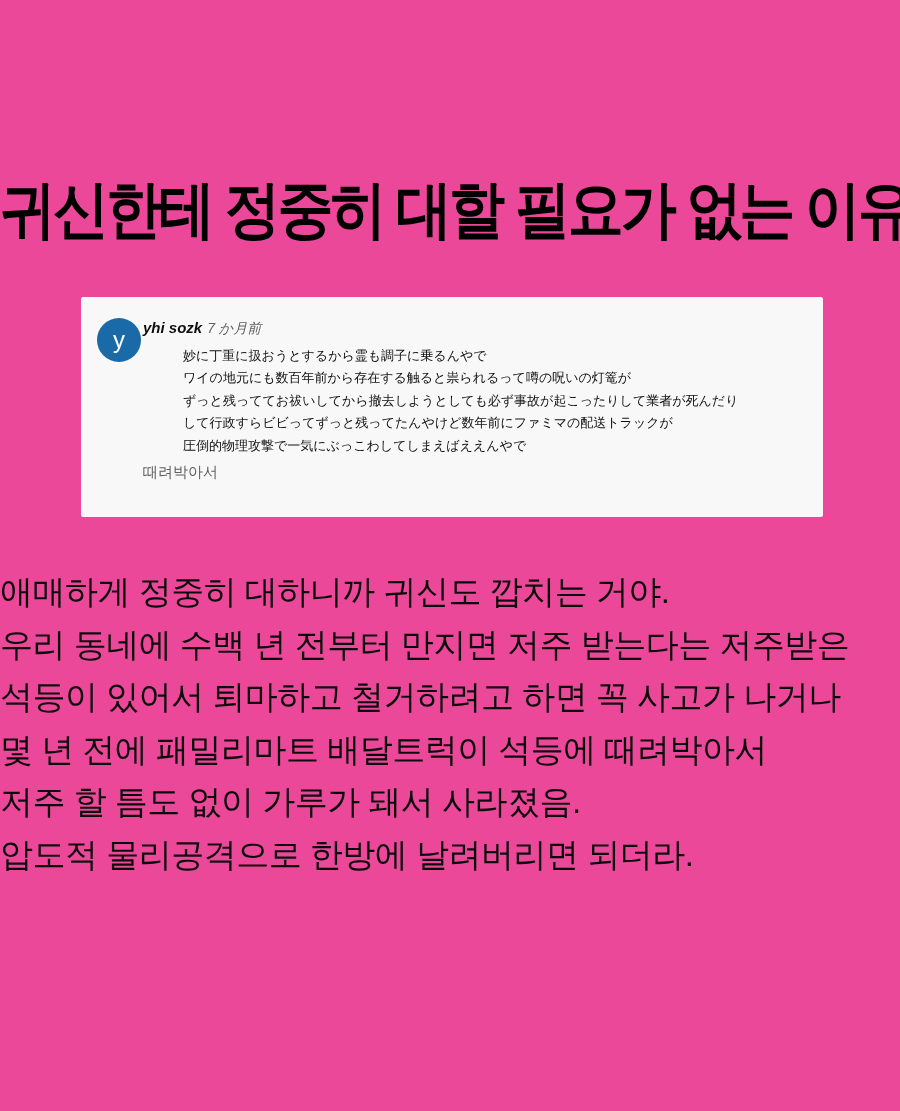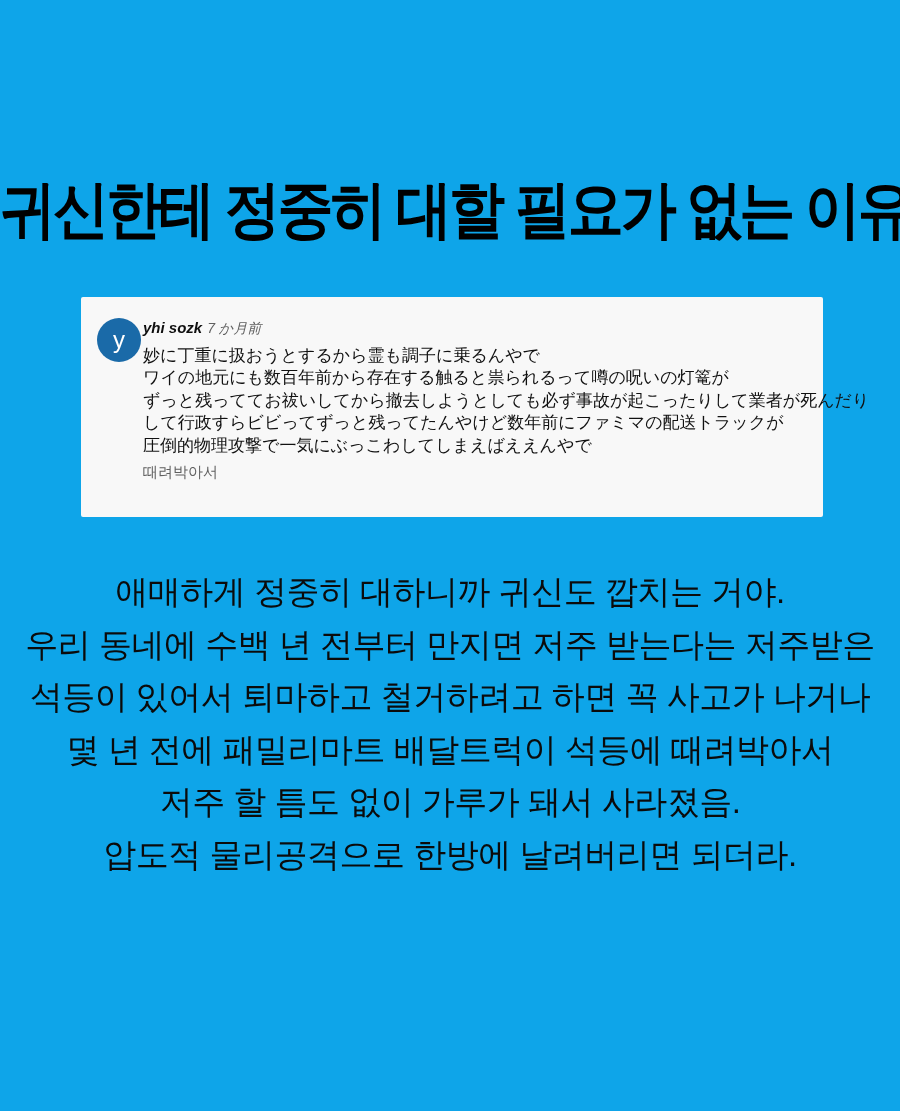--- a/index.html
+++ b/index.html
@@ -7,21 +7,21 @@
     width: 900px;
     height: 1111px;
     background: #ffffff;
     font-family: "Liberation Sans", "DejaVu Sans", sans-serif;
     overflow: hidden;
   }
   .page {
     position: relative;
     width: 900px;
     height: 1111px;
-    background: #0ea5e9;
+    background: #ec4899;
   }
   .main-title {
     position: absolute;
     top: 168px;
     left: 0;
     width: 900px;
     text-align: center;
     font-size: 56px;
     font-weight: 900;
     letter-spacing: -3px;
@@ -73,39 +73,40 @@
     cursor: pointer;
   }
   .comment-timestamp {
     font-weight: normal;
     color: #606060;
     font-size: 14px;
     margin-left: 5px;
     cursor: pointer;
   }
   .comment-line {
-    font-size: 17px;
+    font-size: 13px;
     line-height: 22.4px;
     color: #111111;
     white-space: nowrap;
+    margin-left: 40px;
   }
   .show-less {
     margin-top: 4px;
     font-size: 15px;
     line-height: 22px;
     color: #606060;
     cursor: pointer;
     display: inline-block;
   }
   .translation-block {
     position: absolute;
     top: 566px;
     left: 0;
     width: 900px;
-    text-align: center;
+    text-align: left;
   }
   .translation-line {
     font-size: 33px;
     line-height: 52.5px;
     color: #0b0b0b;
     font-weight: 400;
     letter-spacing: -0.5px;
     white-space: nowrap;
   }
 </style>

